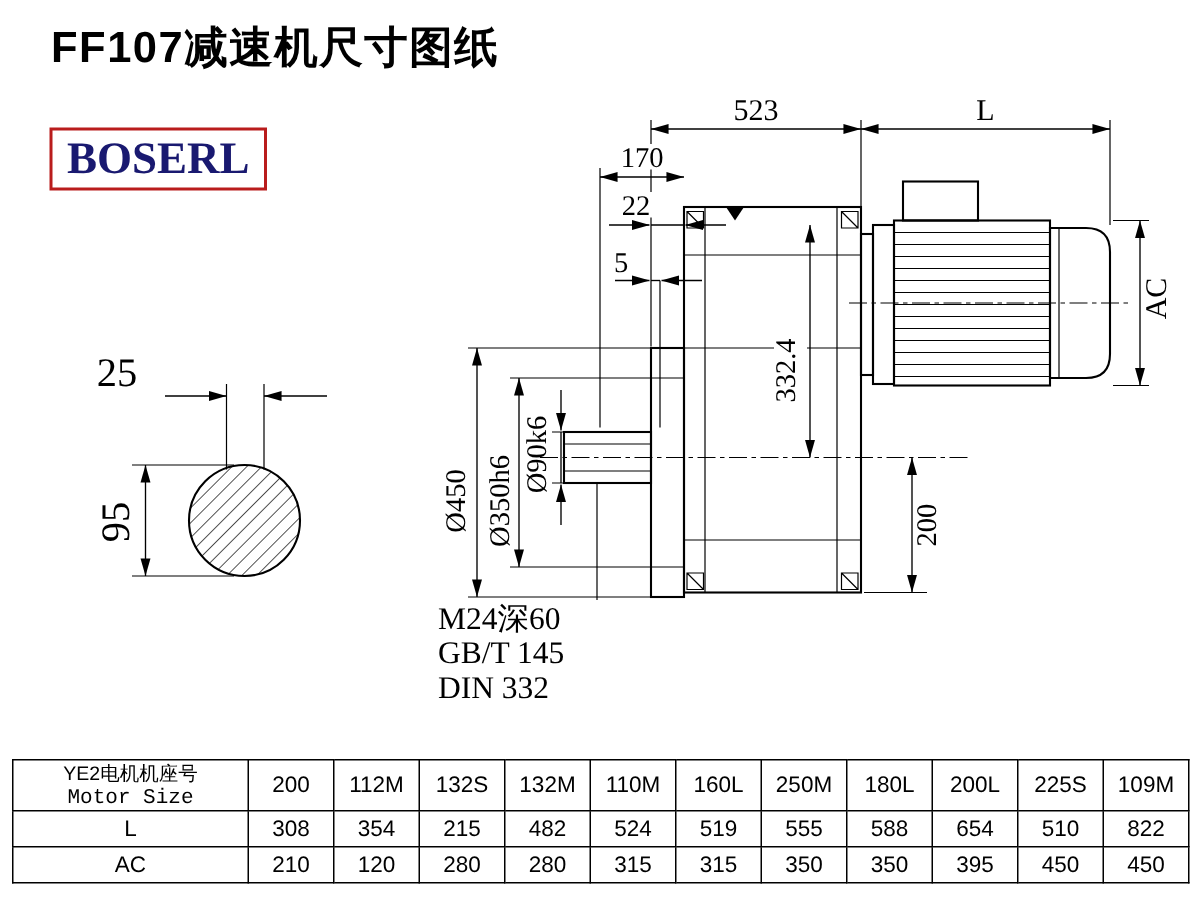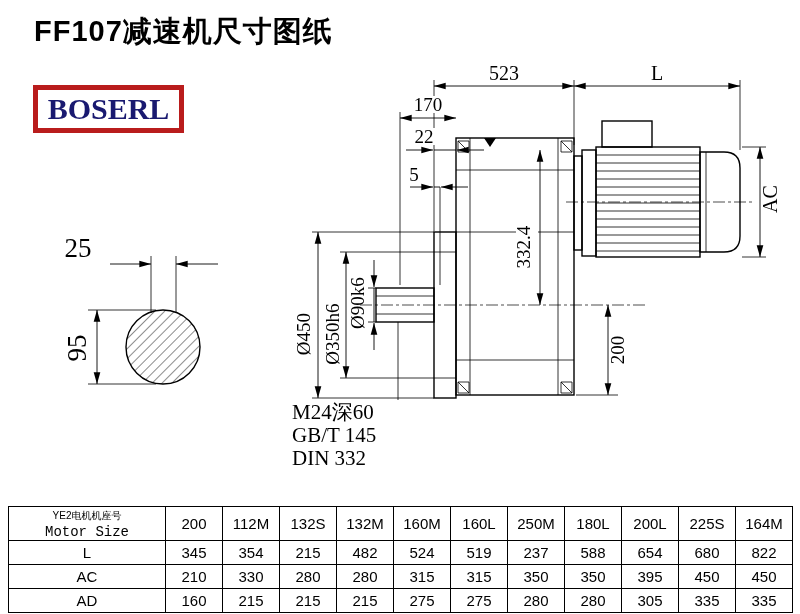--- a/index.html
+++ b/index.html
@@ -1,35 +1,35 @@
 <!DOCTYPE html>
 <html><head>
 <meta charset="utf-8">
 <style>
   html,body{margin:0;padding:0;}
   .page{position:relative;width:800px;height:614px;background:#fff;overflow:hidden;
         font-family:"Liberation Sans",sans-serif;color:#000;}
   .title{position:absolute;left:34px;top:12px;font-family:"Liberation Sans",sans-serif;
          font-weight:bold;font-size:29px;letter-spacing:1px;}
-  .logo{position:absolute;left:33px;top:85px;width:141px;height:38px;border:5px solid #b91c1c;
+  .logo{position:absolute;left:33px;top:85px;width:141px;height:38px;border:2px solid #b91c1c;
         display:flex;align-items:center;justify-content:center;
         font-family:"Liberation Serif",serif;font-weight:bold;font-size:30px;color:#191970;}
   svg.draw{position:absolute;left:0;top:0;}
   svg text{font-family:"Liberation Serif","DejaVu Serif",serif;fill:#000;}
   .s19{font-size:19px}.s20{font-size:20px}.s21{font-size:21px}.s27{font-size:27px}
   .p{fill:none;stroke:#000;stroke-width:1.4;}
   .t{fill:none;stroke:#000;stroke-width:0.8;}
   .d{fill:none;stroke:#000;stroke-width:0.9;}
   .cl{fill:none;stroke:#000;stroke-width:0.7;stroke-dasharray:12 3 3 3;}
   .table-wrap{position:absolute;left:8px;top:506px;width:785px;}
   table{width:100%;border-collapse:collapse;table-layout:fixed;
         font-family:"Liberation Sans",sans-serif;font-size:15px;color:#000;}
   td{border:1px solid #000;text-align:center;height:23px;padding:0;overflow:hidden;}
   .firstcol{width:156px;}
-  .hcn{font-size:10px;line-height:17px;}
+  .hcn{font-size:13px;line-height:17px;}
   .hen{font-family:"Liberation Mono",monospace;font-size:14px;line-height:16px;}
 </style>
 </head>
 <body>
 
 <div class="page">
 
   <div class="title">FF107减速机尺寸图纸</div>
   <div class="logo">
     <span>BOSERL</span>
@@ -143,67 +143,53 @@
       <tbody>
         <tr>
           <td class="firstcol">
             <div class="hcn">YE2电机机座号</div>
             <div class="hen">Motor Size</div>
           </td>
         <td>200</td>
             <td>112M</td>
             <td>132S</td>
             <td>132M</td>
-            <td>160M</td>
+            <td>110M</td>
             <td>160L</td>
             <td>250M</td>
             <td>180L</td>
             <td>200L</td>
             <td>225S</td>
-            <td>164M</td>
+            <td>109M</td>
           </tr>
       <tr>
             <td>L</td>
-            <td>345</td>
+            <td>308</td>
             <td>354</td>
             <td>215</td>
             <td>482</td>
             <td>524</td>
             <td>519</td>
-            <td>237</td>
+            <td>555</td>
             <td>588</td>
             <td>654</td>
-            <td>680</td>
+            <td>510</td>
             <td>822</td>
           </tr>
           <tr>
             <td>AC</td>
             <td>210</td>
-            <td>330</td>
+            <td>120</td>
             <td>280</td>
             <td>280</td>
             <td>315</td>
             <td>315</td>
             <td>350</td>
             <td>350</td>
             <td>395</td>
             <td>450</td>
             <td>450</td>
           </tr>
-          <tr>
-            <td>AD</td>
-            <td>160</td>
-            <td>215</td>
-            <td>215</td>
-            <td>215</td>
-            <td>275</td>
-            <td>275</td>
-            <td>280</td>
-            <td>280</td>
-            <td>305</td>
-            <td>335</td>
-            <td>335</td>
-          </tr>
         </tbody>
     </table>
   </div>
 
 </div>
 
 </body></html>

